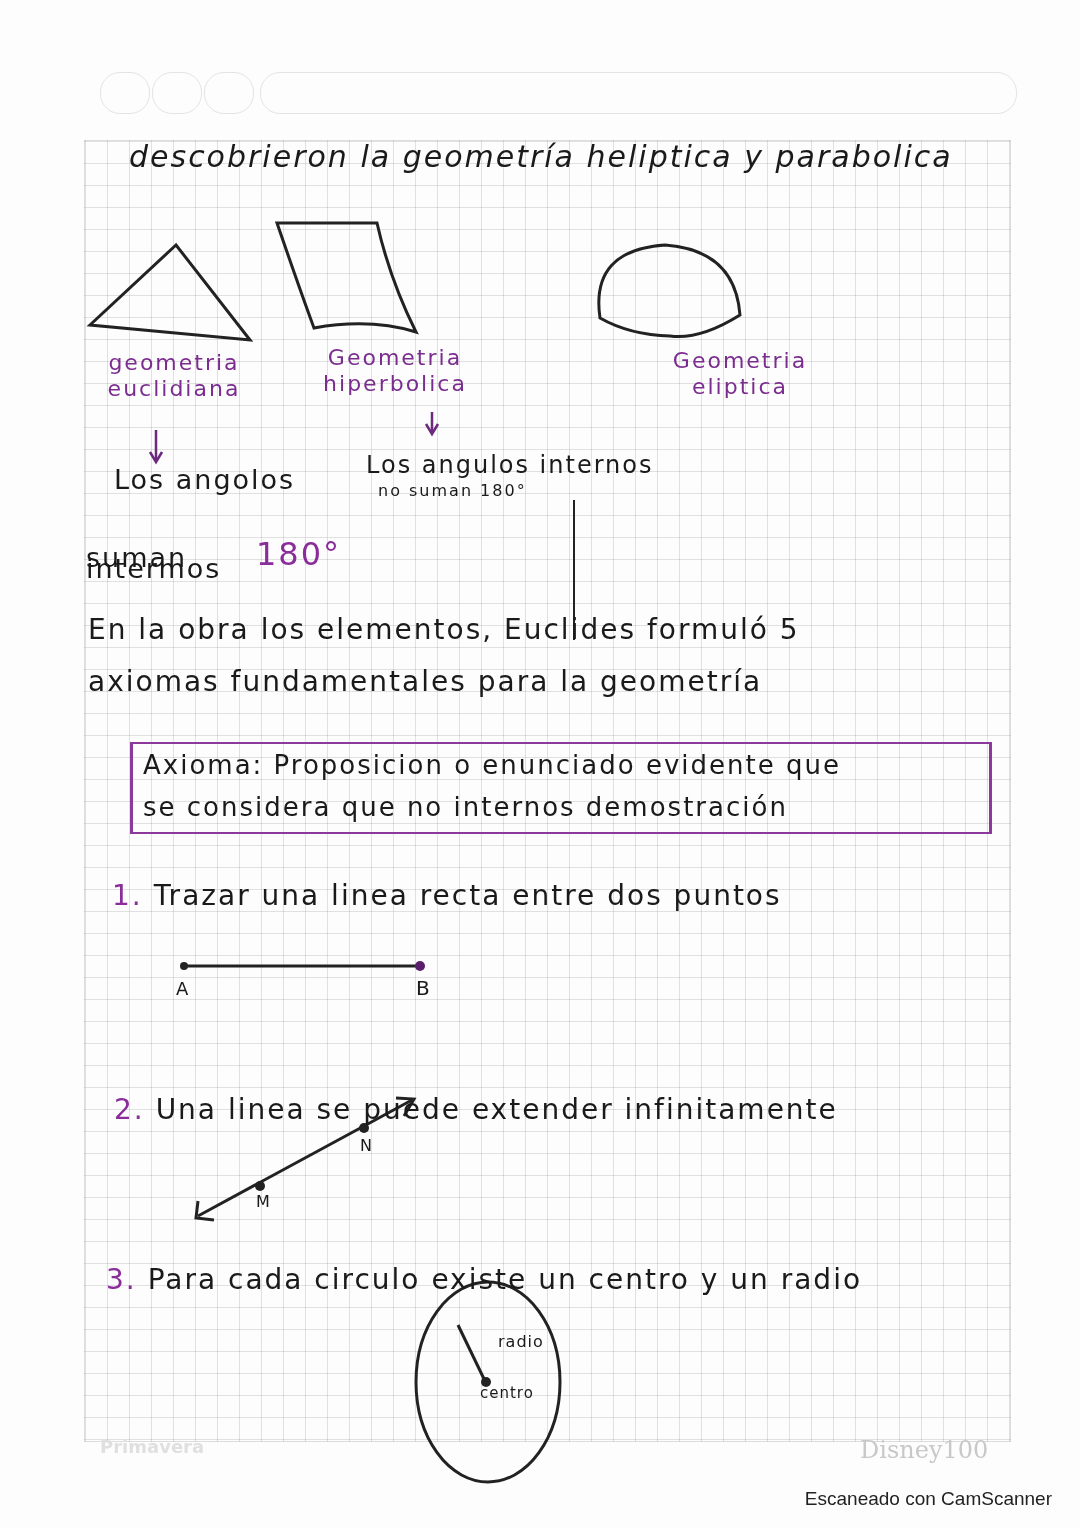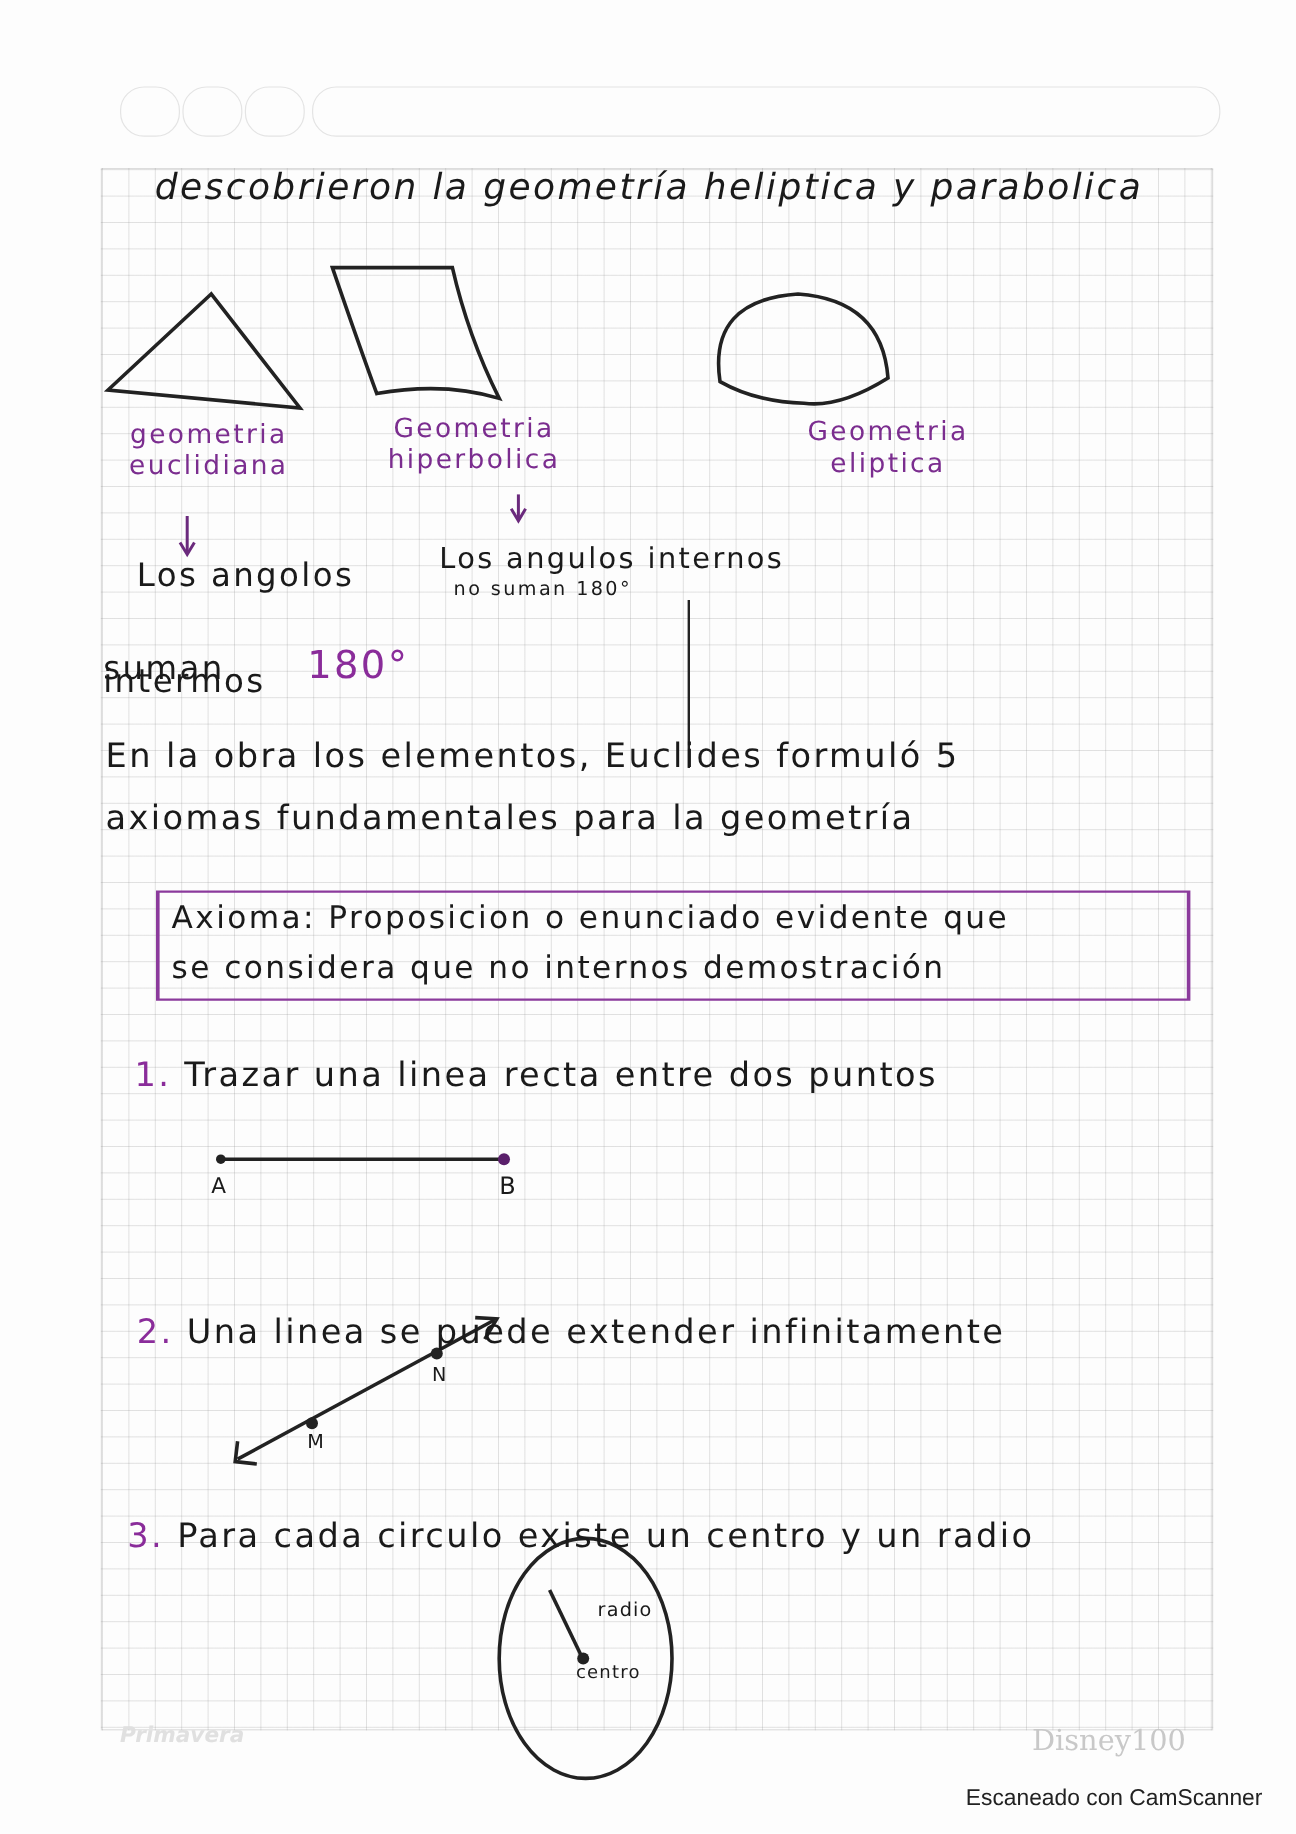--- a/index.html
+++ b/index.html
@@ -17,21 +17,21 @@
     .hw { position: absolute; font-family: "DejaVu Sans", sans-serif; color: #1a1a1a; white-space: nowrap; letter-spacing: 2px; }
     .purple { color: #8a2c9a; }
     .t-title { left: 92px; top: 139px; font-size: 30px; font-style: oblique; margin-left: 37px; }
     .t-label { font-size: 22px; color: #7b2d8f; line-height: 26px; text-align: center; }
     .t-body { font-size: 27px; line-height: 32px; }
     .axiom-box { position: absolute; left: 130px; top: 742px; width: 856px; height: 88px; border: 2px solid #8b3a9c; border-left-width: 3px; border-right-width: 3px; }
     .axiom-text { position: absolute; left: 10px; font-size: 26px; letter-spacing: 2px; color: #1a1a1a; white-space: nowrap; }
     .num { color: #8a2c9a; }
     svg { position: absolute; left: 0; top: 0; overflow: visible; }
     .footer { position: absolute; right: 28px; top: 1488px; font-family: "Liberation Sans", sans-serif; font-size: 19px; color: #222; }
-    .brand-left { position: absolute; left: 100px; top: 1436px; font-size: 18px; color: #e0e0e0; font-weight: bold; font-style: italic; }
+    .brand-left { position: absolute; left: 100px; top: 1436px; font-size: 18px; color: #e0e0e0; font-weight: bold; }
     .brand-right { position: absolute; left: 860px; top: 1436px; font-size: 24px; color: #c8c8c8; font-family: "DejaVu Serif", serif; }
   </style>
 </head>
 <body>
 
 <div class="page">
 
   <div class="header-deco" style="left:100px;width:48px;"></div>
   <div class="header-deco" style="left:152px;width:48px;"></div>
   <div class="header-deco" style="left:204px;width:48px;"></div>

